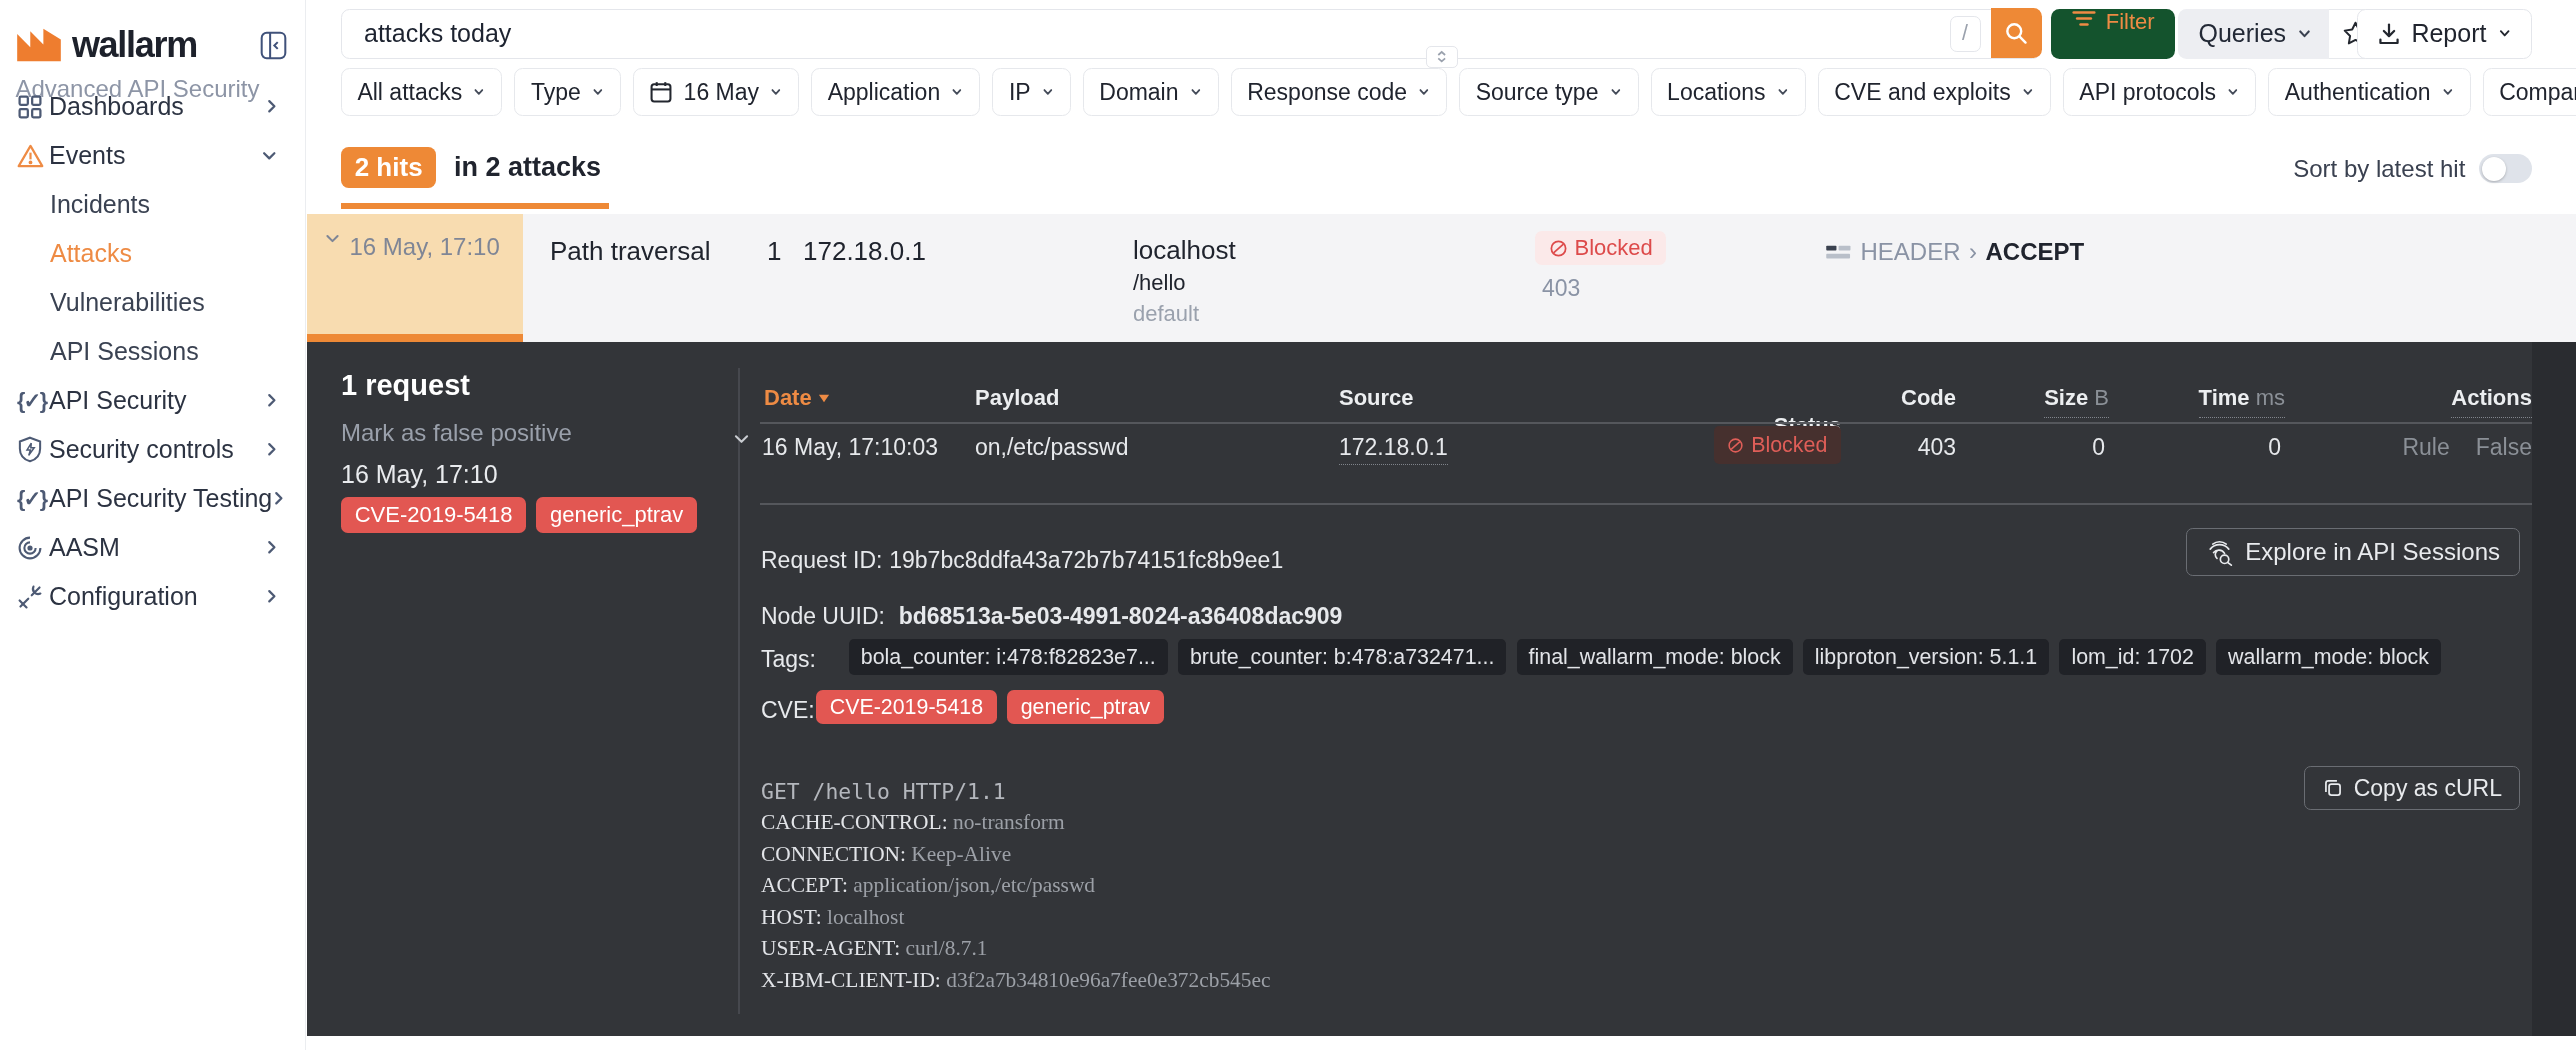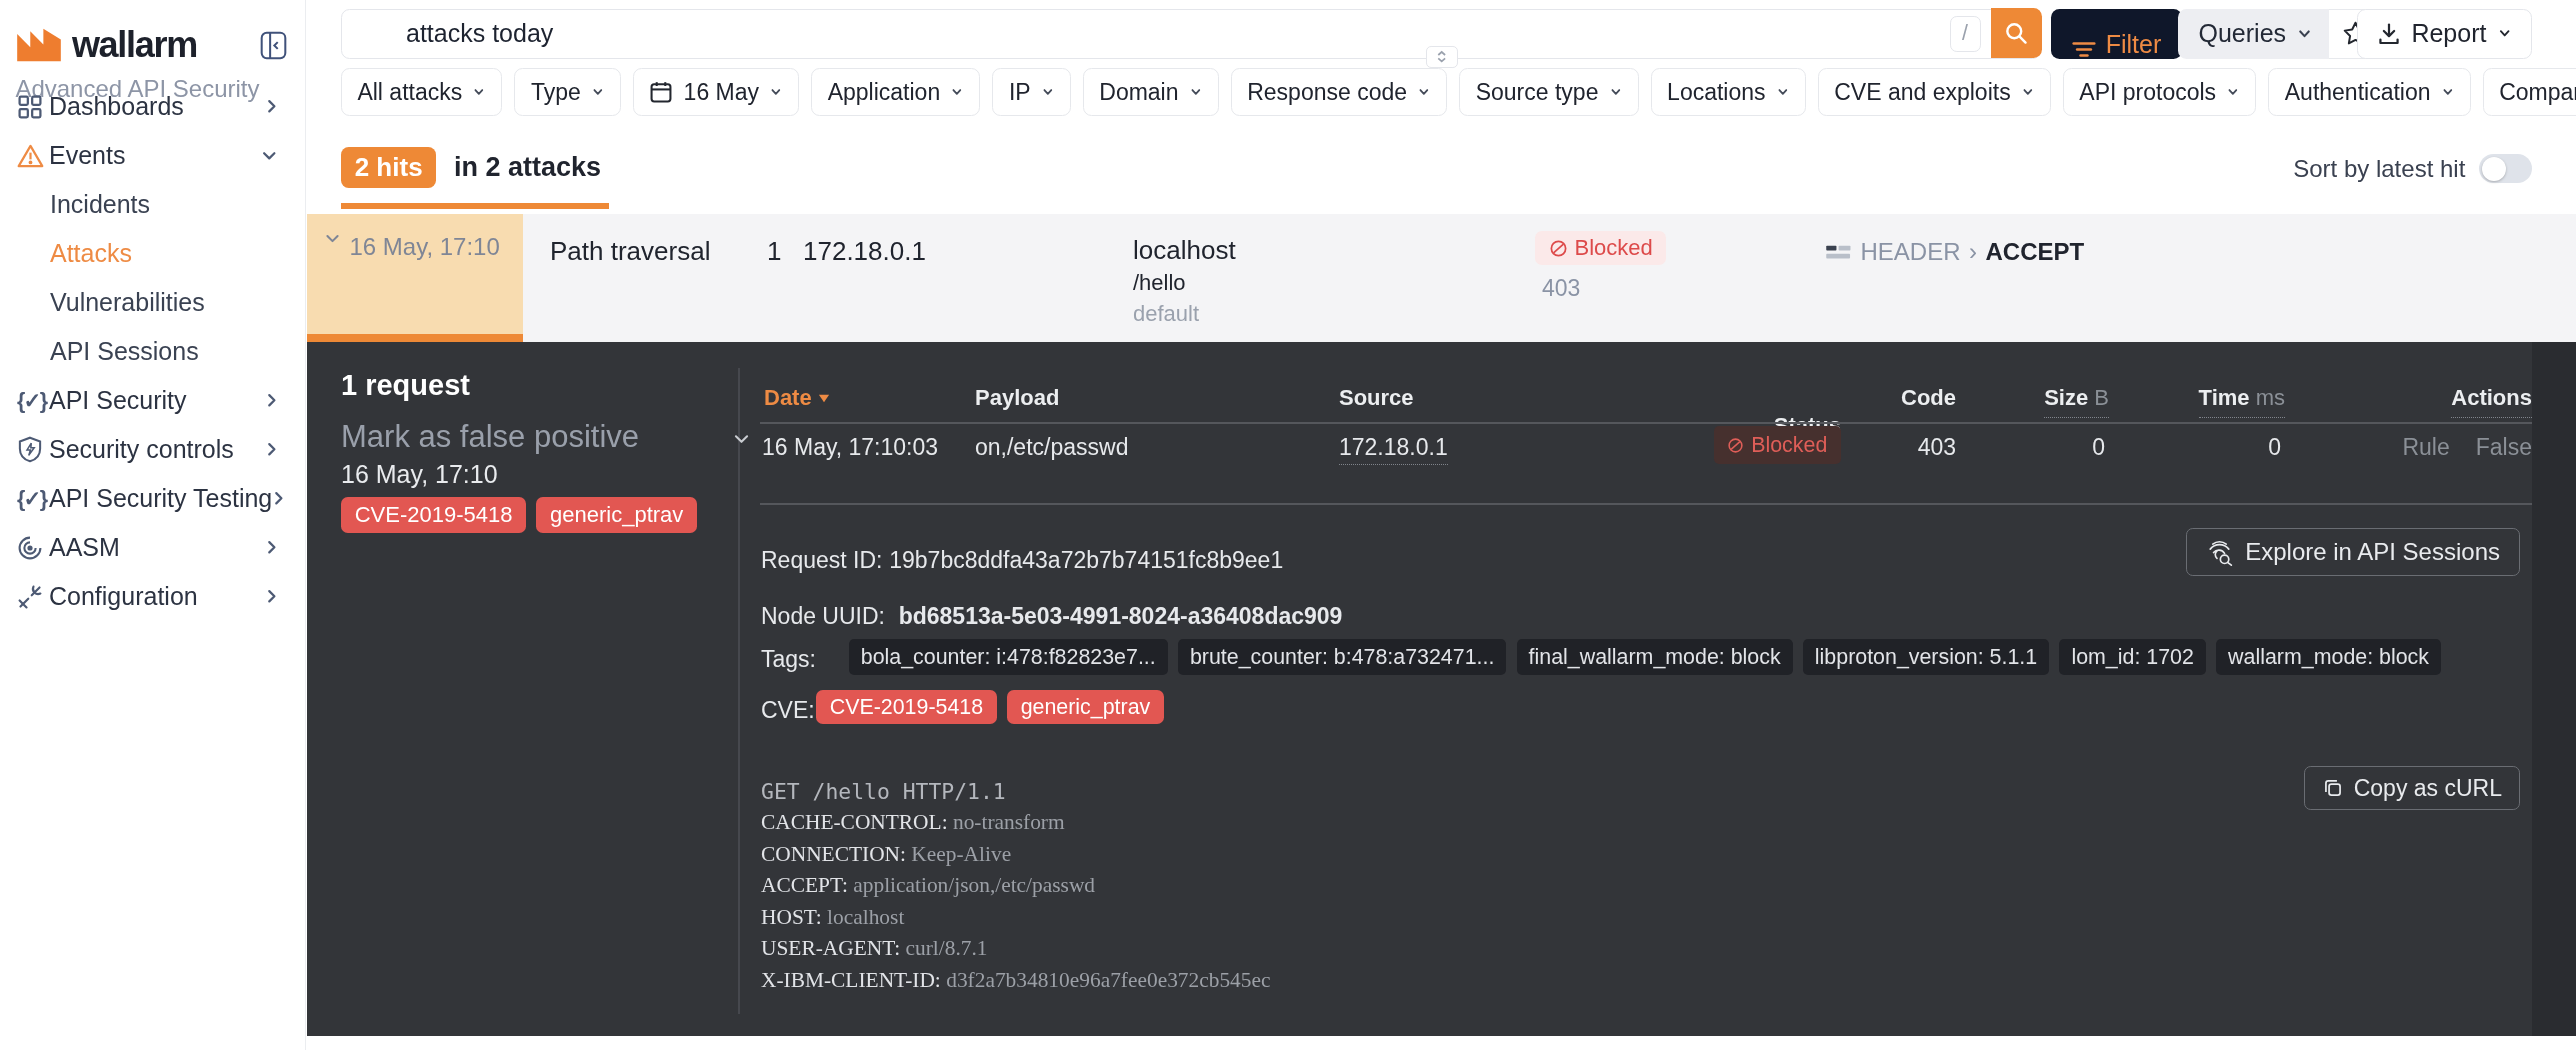--- a/index.html
+++ b/index.html
@@ -18,27 +18,27 @@
   .ni-icon { width:32px; display:flex; align-items:center; color:#4d5a74; flex:0 0 32px; }
   .ni-label { flex:1; margin-left:0; white-space:nowrap; }
   .ni-chev { color:#4d5a74; }
   .nav-item.sub { padding-left:50px; color:#3a4252; }
   .nav-item.sub.active { color:#ee8b44; }
   .braces-glyph { font-size:21.4px; color:#4d5a74; letter-spacing:-1.7px; font-weight:bold; }
 
   
   .main { position:absolute; left:307px; top:0; width:2269px; height:1051px; }
 
-  .search-wrap { position:absolute; left:34px; top:8.5px; width:1700px; height:50px; border:1.7px solid #e4e6eb; border-radius:8.5px; background:#fff; display:flex; align-items:center;padding-left:42px; }
+  .search-wrap { position:absolute; left:34px; top:8.5px; width:1700px; height:50px; border:1.7px solid #e4e6eb; border-radius:8.5px; background:#fff; display:flex; align-items:center; }
   .search-text { margin-left:22px; font-size:25px; color:#1d2330; flex:1; }
   .kbd { width:31px; height:36px; border:1.7px solid #e4e6eb; border-radius:6.8px; color:#9aa1ad; font-size:21.4px; display:flex; align-items:center; justify-content:center; margin-right:10.2px; }
   .search-btn { width:51px; height:50px; margin:-1.7px -1.7px 0 0; background:#ee8936; border:none; border-radius:0 8.5px 8.5px 0; display:flex; align-items:center; justify-content:center; cursor:pointer; }
   .search-handle { position:absolute; left:50%; top:46px; transform:translateX(-50%); width:32px; height:22px; border:1.7px solid #e4e6eb; border-radius:5.1px; background:#fff; display:flex; align-items:center; justify-content:center; }
 
-  .btn-filter { position:absolute; left:1744px; top:8.5px; height:50px; padding:0 20.5px; background:#0f172a; color:#ee8b44; font-size:25px; border:none; border-radius:8.5px; display:flex; align-items:flex-end; gap:10.2px; cursor:pointer; }
+  .btn-filter { position:absolute; left:1744px; top:8.5px; height:50px; padding:0 20.5px; background:#14532d; color:#ee8b44; font-size:22px; border:none; border-radius:8.5px; display:flex; align-items:flex-start; gap:10.2px; cursor:pointer; }
   .queries-group { position:absolute; left:1871px; top:8.5px; height:50px; display:flex; }
   .q-seg { background:#edeef2; display:flex; align-items:center; padding:0 15.4px 0 20.5px; font-size:25px; color:#232936; gap:10.2px; border-radius:8.5px 0 0 8.5px; cursor:pointer; }
   .star-seg { background:#fff; border:1.7px solid #e7e9ed; border-left:none; border-radius:0 8.5px 8.5px 0; width:55px; display:flex; align-items:center; justify-content:center; cursor:pointer; }
   .btn-report { position:absolute; right:44px; top:8.5px; height:50px; padding:0 19px; border:1.7px solid #e4e6eb; border-radius:8.5px; background:#fff; font-size:25px; color:#20242e; display:flex; align-items:center; gap:10.2px; cursor:pointer; }
 
   .chips { position:absolute; left:34px; top:68px; display:flex; gap:12px; }
   .chip { height:48px; border:1.7px solid #e6e8ec; border-radius:8.5px; background:#fff; display:flex; align-items:center; padding:0 15.4px; font-size:23px; color:#20242e; gap:10.2px; white-space:nowrap; cursor:pointer; }
   .chip-chev { color:#444b59; }
 
   .hits-badge { position:absolute; left:34px; top:147px; height:41px; background:#ee8936; color:#fff; font-weight:bold; font-size:26px; border-radius:7.7px; display:flex; align-items:center; padding:0 13.7px; }
@@ -61,21 +61,21 @@
   .badge-blocked-light { position:absolute; left:1228px; top:17px; height:34px; background:#fbe9e9; color:#dd4a4a; font-size:22px; border-radius:6.8px; display:flex; align-items:center; gap:6.8px; padding:0 13.7px; }
   .ar-code { left:1235px; top:61px; font-size:23px; color:#8a93a5; }
   .ar-point { position:absolute; left:1519px; top:24px; display:flex; align-items:center; gap:8.5px; font-size:24px; }
   .pg, .psep { color:#8a93a5; }
   .pn { color:#20242e; font-weight:600; }
 
   
   .detail { position:absolute; left:0; top:342px; width:2269px; height:694px; background:#333539; color:#eceef0; }
   .d-strip { position:absolute; right:0; top:0; width:44px; height:100%; background:#2a2c30; }
   .d-title { position:absolute; left:34px; top:27px; font-size:29px; font-weight:bold; color:#ffffff; }
-  .d-fp { position:absolute; left:34px; top:77px; font-size:31px; color:#9aa0ab; cursor:pointer; }
+  .d-fp { position:absolute; left:34px; top:77px; font-size:24px; color:#9aa0ab; cursor:pointer; }
   .d-time { position:absolute; left:34px; top:118px; font-size:25px; color:#e9ebee; }
   .d-tags { position:absolute; left:34px; top:155px; display:flex; gap:10.2px; }
   .tag-red { height:36px; background:#e25752; border-radius:6.8px; color:#fff; font-size:22px; display:flex; align-items:center; padding:0 13.7px; }
   .d-vline { position:absolute; left:431px; top:26px; bottom:22px; width:1.7px; background:#46484e; }
 
   .th { position:absolute; top:43px; font-size:22px; font-weight:bold; color:#eceef0; white-space:nowrap; }
   .th-date { left:457px; color:#ee8b44; display:flex; align-items:center; gap:6.8px; cursor:pointer; }
   .th-payload { left:668px; }
   .th-source { left:1032px; }
   .th-status { right:735px;margin-top:28px; }

